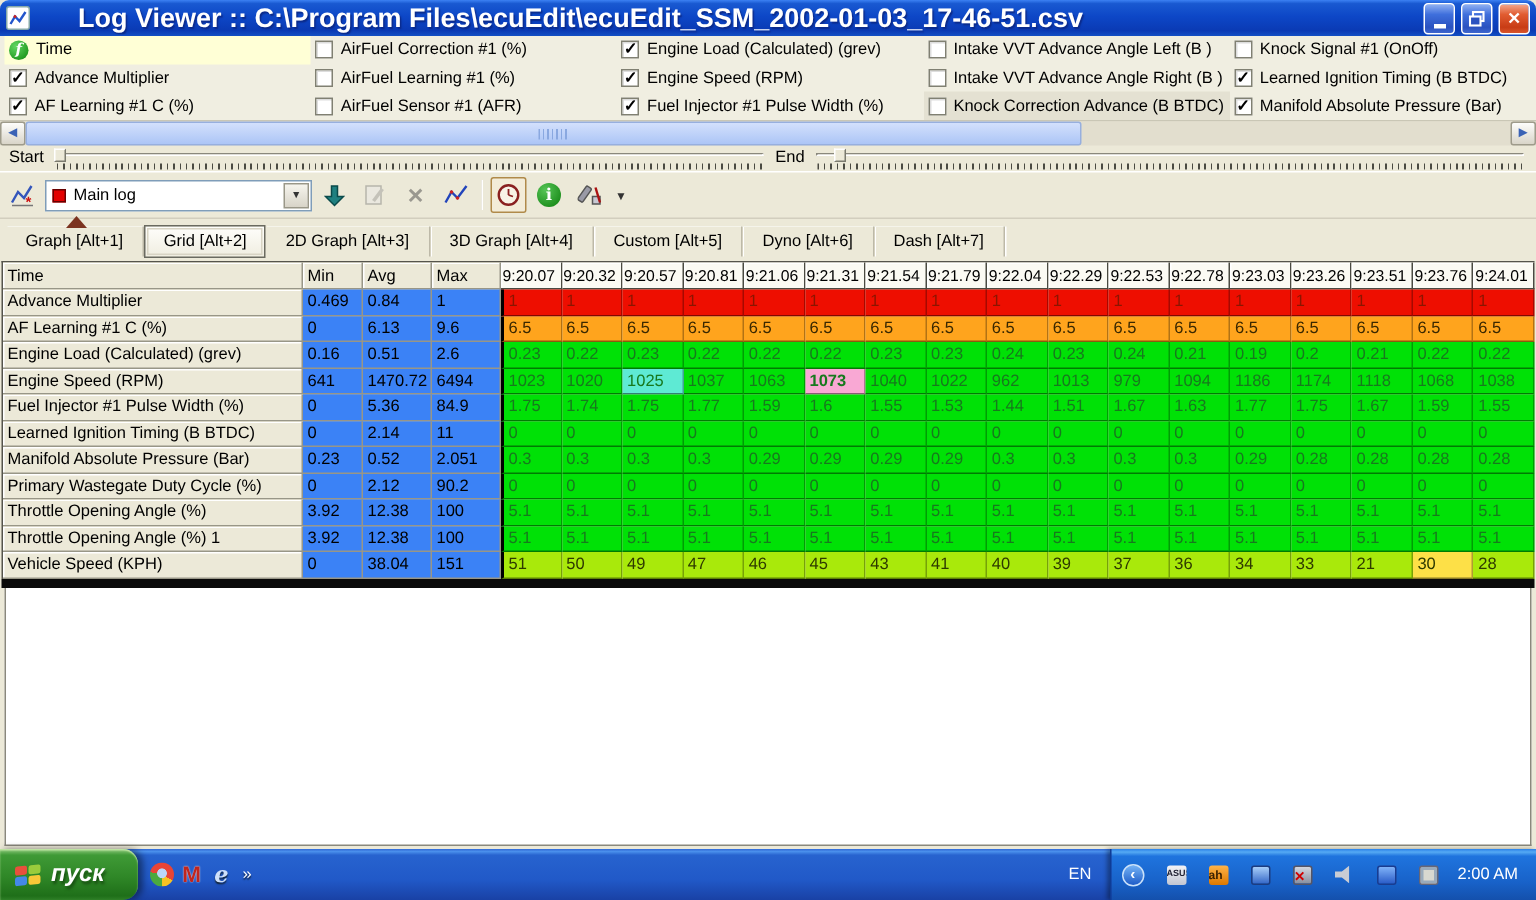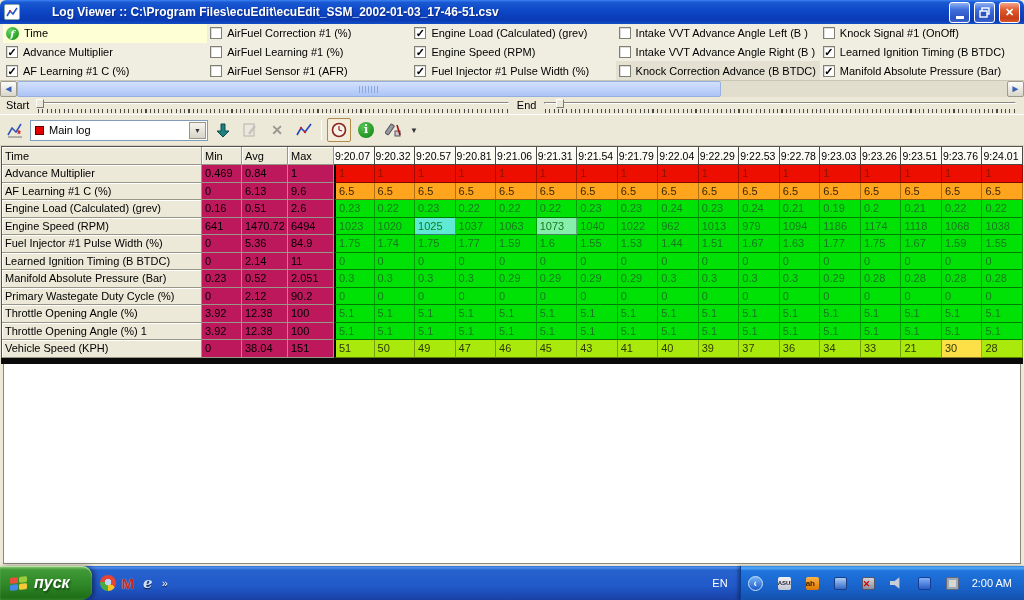--- a/index.html
+++ b/index.html
@@ -8,21 +8,21 @@
   #screen { width:1024px; height:600px; display:flex; flex-direction:column; }
 
   
   #window { height:566px; display:flex; flex-direction:column; background:#ECE9D8; }
 
   .titlebar { height:24px; flex:0 0 24px; display:flex; align-items:center; gap:4px; padding:0 4px;
     background:linear-gradient(180deg,#3C81F3 0%,#1959D1 10%,#0D47C7 45%,#0A3AB4 85%,#134FC4 100%);
     border-radius:6px 6px 0 0; }
   .title-icon { width:16px; height:16px; flex:0 0 16px; background:#fff; border:1px solid #8AA;
     border-radius:2px; display:flex; align-items:center; justify-content:center; }
-  .title-text { flex:1; color:#fff; font-weight:bold; font-size:12px; white-space:nowrap;
+  .title-text { flex:1; color:#fff; font-weight:bold; font-size:18px; white-space:nowrap;
     overflow:hidden; text-shadow:1px 1px 1px #0B2A8A;padding-left:28px; }
   .tb-btn { width:21px; height:21px; flex:0 0 21px; border:1px solid #fff; border-radius:3px;
     display:flex; align-items:center; justify-content:center; color:#fff; font-size:11px; font-weight:bold;
     background:linear-gradient(180deg,#8FB0F2 0%,#3F6FDC 35%,#2A52C0 80%,#3E66CE 100%); }
   .tb-close { background:linear-gradient(180deg,#F2A58B 0%,#E15C31 35%,#C83C15 80%,#D9552B 100%); }
   .tb-min span { display:block; width:8px; height:3px; background:#fff; margin-top:10px; }
 
   
   .params { height:57px; flex:0 0 57px; display:flex; padding-left:3px; background:#F0EEE1;
     border-bottom:1px solid #C9C6B5; }
@@ -90,21 +90,21 @@
 
   
   .gridwrap { flex:0 0 211px; }
   .grid { display:grid; width:1022px; margin-left:1px; border-top:1px solid #55544C;
     border-left:1px solid #55544C; grid-template-rows:18px repeat(11,17.5px); }
   .cell { display:flex; align-items:center; padding:0 3px; white-space:nowrap; overflow:hidden; }
   .h-name,.h-stat,.c-name { background:#ECE9D8; border-right:1px solid #989687;
     border-bottom:1px solid #989687; box-shadow:inset 1px 1px 0 #FFF; color:#000; }
   .h-time { background:#FBFAF3; border-right:1px solid #4A4A42; border-bottom:1px solid #4A4A42;
     box-shadow:inset 1px 1px 0 #FFF; color:#000; font-size:10.5px; padding:0 1px; }
-  .c-stat { background:#be185d; border-right:1px solid #989687; border-bottom:1px solid #989687; color:#000; }
+  .c-stat { background:#3b82f6; border-right:1px solid #989687; border-bottom:1px solid #989687; color:#000; }
   .c-val { border-right:1px solid rgba(0,0,0,0.30); border-bottom:1px solid rgba(0,0,0,0.45); }
   .first-val { border-left:2px solid #000; }
 
   .blackbar { height:6px; flex:0 0 6px; background:#0A0A0A; margin:0 1px; }
   .whitepanel { flex:1; background:#FFF; border:1px solid #8A887C; border-top:none; margin:0 3px 2px 3px; }
 
   
   .taskbar { height:34px; flex:0 0 34px; display:flex; align-items:center;
     background:linear-gradient(180deg,#3168D5 0%,#4A90EC 5%,#2763CF 12%,#2159C8 60%,#1941A5 100%); }
   .startbtn { height:34px; display:flex; align-items:center; gap:6px; padding:0 22px 0 9px;
@@ -315,20 +315,30 @@
       <span class="tbtn">
         <svg width="17" height="17" viewBox="0 0 17 17">
             <rect x="3" y="2" width="4" height="11" rx="1" transform="rotate(35 5 7)" fill="#9A9AA6" stroke="#555"></rect>
             <rect x="10" y="9" width="5" height="5" fill="#C8C8D2" stroke="#555"></rect>
             <line x1="12" y1="3" x2="15" y2="13" stroke="#AA1111" stroke-width="1.6"></line>
           </svg>
       </span>
       <span class="caret">▼</span>
     </div>
 
+    <div class="tabbar">
+      <span class="tri-marker"></span>
+    <span class="tab">Graph [Alt+1]</span>
+        <span class="tab sel">Grid [Alt+2]</span>
+        <span class="tab">2D Graph [Alt+3]</span>
+        <span class="tab">3D Graph [Alt+4]</span>
+        <span class="tab">Custom [Alt+5]</span>
+        <span class="tab">Dyno [Alt+6]</span>
+        <span class="tab">Dash [Alt+7]</span>
+      </div>
 
     <div class="gridwrap">
       <div class="grid" style="grid-template-columns: 200px 40px 46px 46px repeat(17, 1fr);">
           <div class="cell h-name">Time</div>
           <div class="cell h-stat">Min</div>
           <div class="cell h-stat">Avg</div>
           <div class="cell h-stat">Max</div>
           <div class="cell h-time">9:20.07</div>
           <div class="cell h-time">9:20.32</div>
           <div class="cell h-time">9:20.57</div>
@@ -411,21 +421,21 @@
           <div class="cell c-val" style="background: rgb(0, 225, 6); color: rgb(23, 121, 30);">0.22</div>
           <div class="cell c-name">Engine Speed (RPM)</div>
           <div class="cell c-stat">641</div>
           <div class="cell c-stat">1470.72</div>
           <div class="cell c-stat">6494</div>
           <div class="cell c-val first-val" style="background: rgb(0, 225, 6); color: rgb(23, 121, 30);">1023</div>
           <div class="cell c-val" style="background: rgb(0, 225, 6); color: rgb(23, 121, 30);">1020</div>
           <div class="cell c-val" style="background: #5eead4; color: rgb(23, 121, 30);">1025</div>
           <div class="cell c-val" style="background: rgb(0, 225, 6); color: rgb(23, 121, 30);">1037</div>
           <div class="cell c-val" style="background: rgb(0, 225, 6); color: rgb(23, 121, 30);">1063</div>
-          <div class="cell c-val" style="background: #86efac; color: rgb(23, 121, 30);">1073</div>
+          <div class="cell c-val" style="background: #f9a8d4; color: rgb(23, 121, 30); font-weight: bold;">1073</div>
           <div class="cell c-val" style="background: rgb(0, 225, 6); color: rgb(23, 121, 30);">1040</div>
           <div class="cell c-val" style="background: rgb(0, 225, 6); color: rgb(23, 121, 30);">1022</div>
           <div class="cell c-val" style="background: rgb(0, 225, 6); color: rgb(23, 121, 30);">962</div>
           <div class="cell c-val" style="background: rgb(0, 225, 6); color: rgb(23, 121, 30);">1013</div>
           <div class="cell c-val" style="background: rgb(0, 225, 6); color: rgb(23, 121, 30);">979</div>
           <div class="cell c-val" style="background: rgb(0, 225, 6); color: rgb(23, 121, 30);">1094</div>
           <div class="cell c-val" style="background: rgb(0, 225, 6); color: rgb(23, 121, 30);">1186</div>
           <div class="cell c-val" style="background: rgb(0, 225, 6); color: rgb(23, 121, 30);">1174</div>
           <div class="cell c-val" style="background: rgb(0, 225, 6); color: rgb(23, 121, 30);">1118</div>
           <div class="cell c-val" style="background: rgb(0, 225, 6); color: rgb(23, 121, 30);">1068</div>

